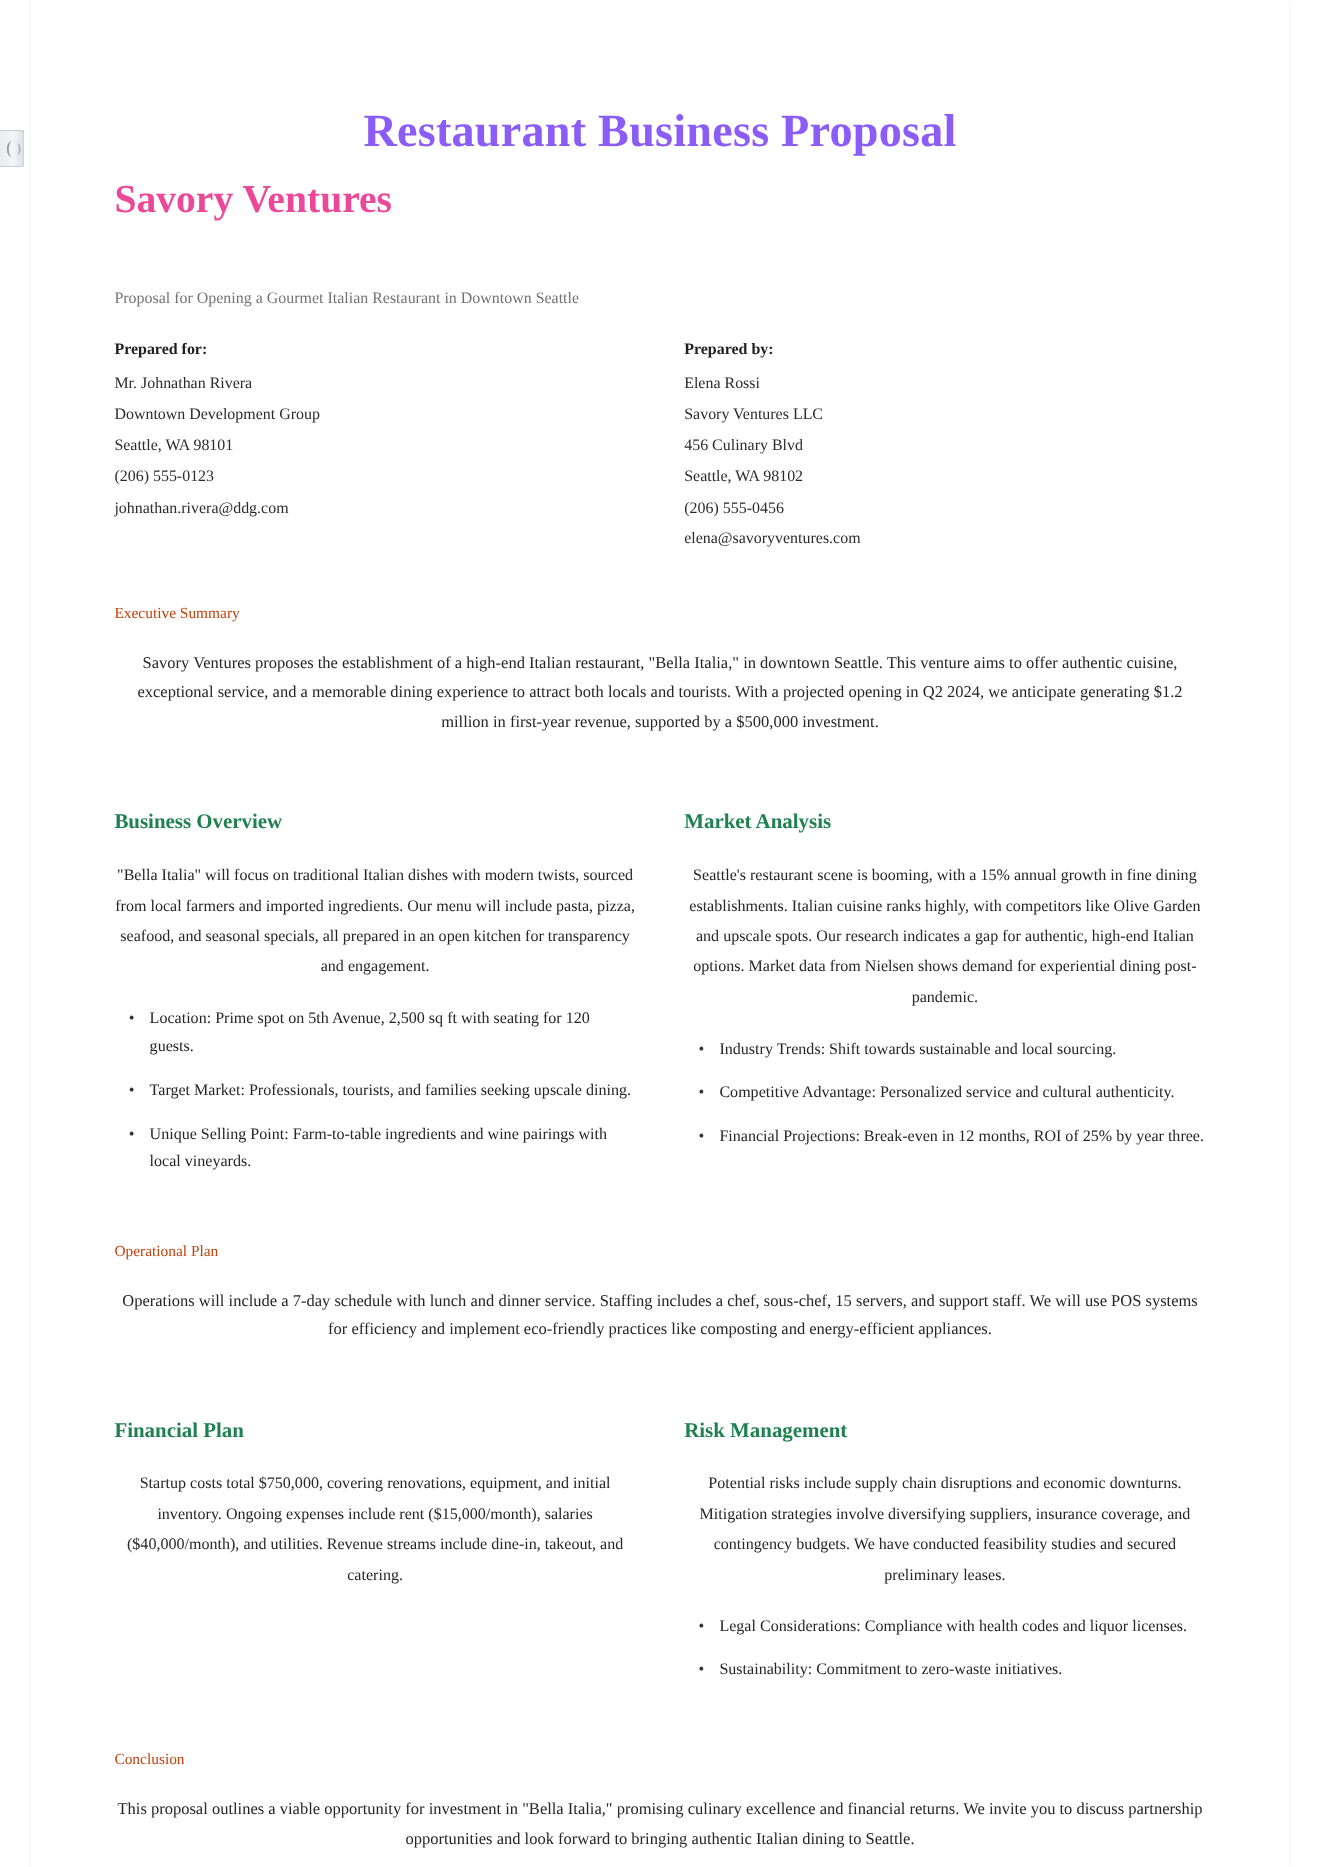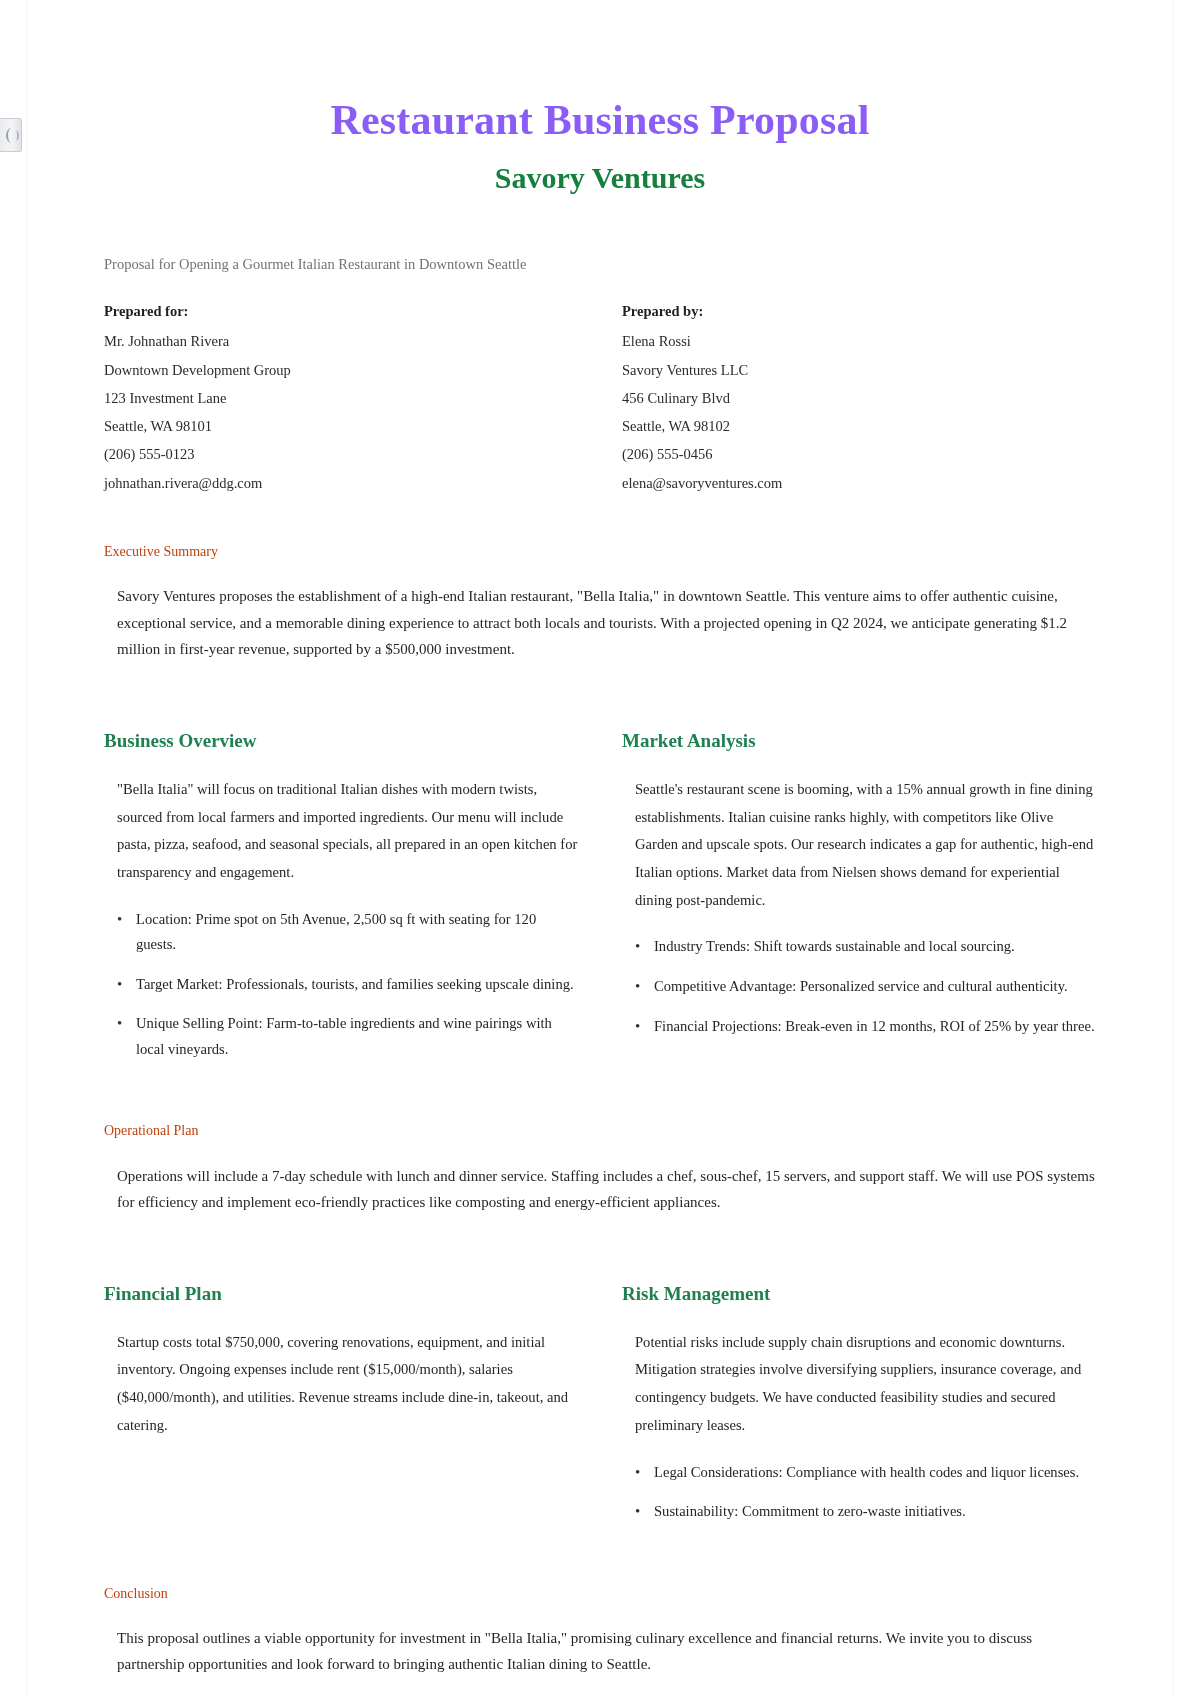--- a/index.html
+++ b/index.html
@@ -70,24 +70,23 @@
     margin: 0;
     text-align: center;
     font-size: 42px;
     font-weight: bold;
     color: #8b5cf6;
     letter-spacing: 0.2px;
     line-height: 1.18;
   }
   .doc-subtitle-main {
     margin: 14px 0 0 0;
-    text-align: center;
-    font-size: 30px;
-    font-weight: bold;
-    color: #15803d;
+    font-size: 36px;
+    font-weight: bold;
+    color: #ec4899;
     line-height: 1.2;
   }
   .doc-tagline {
     margin: 58px 0 0 0;
     font-size: 14.5px;
     color: #737373;
     line-height: 1.4;
   }
 
   
@@ -129,22 +128,22 @@
     color: #1f8050;
     margin: 0 0 0 0;
     line-height: 1.3;
   }
 
   
   p.body-text {
     font-size: 15px;
     color: #252525;
     line-height: 1.78;
-    margin: 22px 0 0 13px;
-    text-align: left;
+    margin: 22px 0 0 0;
+    text-align: center;
   }
   .col p.body-text {
     font-size: 14.6px;
     line-height: 1.9;
   }
 
   ul.bullets {
     margin: 20px 0 0 0;
     padding-left: 30px;
     list-style: none;
@@ -181,21 +180,20 @@
 
     <h1 class="doc-title">Restaurant Business Proposal</h1>
     <div class="doc-subtitle-main">Savory Ventures</div>
     <div class="doc-tagline">Proposal for Opening a Gourmet Italian Restaurant in Downtown Seattle</div>
 
     <div class="two-col">
       <div class="col">
         <div class="contact-heading">Prepared for:</div>
         <div class="contact-line">Mr. Johnathan Rivera</div>
         <div class="contact-line">Downtown Development Group</div>
-        <div class="contact-line">123 Investment Lane</div>
         <div class="contact-line">Seattle, WA 98101</div>
         <div class="contact-line">(206) 555-0123</div>
         <div class="contact-line">johnathan.rivera@ddg.com</div>
       </div>
       <div class="col">
         <div class="contact-heading">Prepared by:</div>
         <div class="contact-line">Elena Rossi</div>
         <div class="contact-line">Savory Ventures LLC</div>
         <div class="contact-line">456 Culinary Blvd</div>
         <div class="contact-line">Seattle, WA 98102</div>

